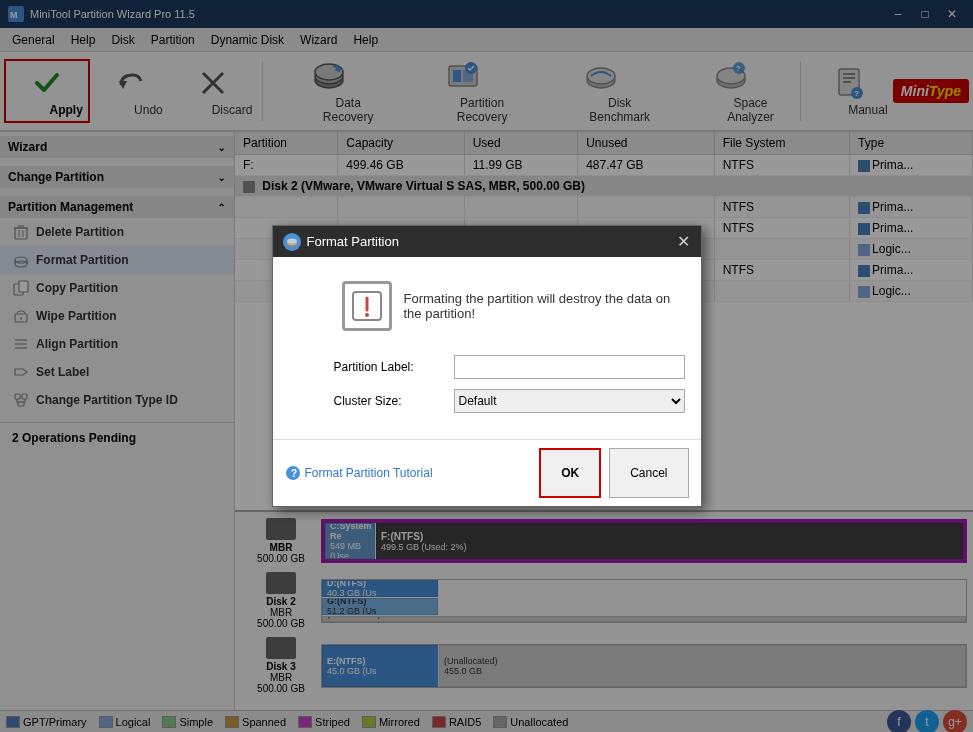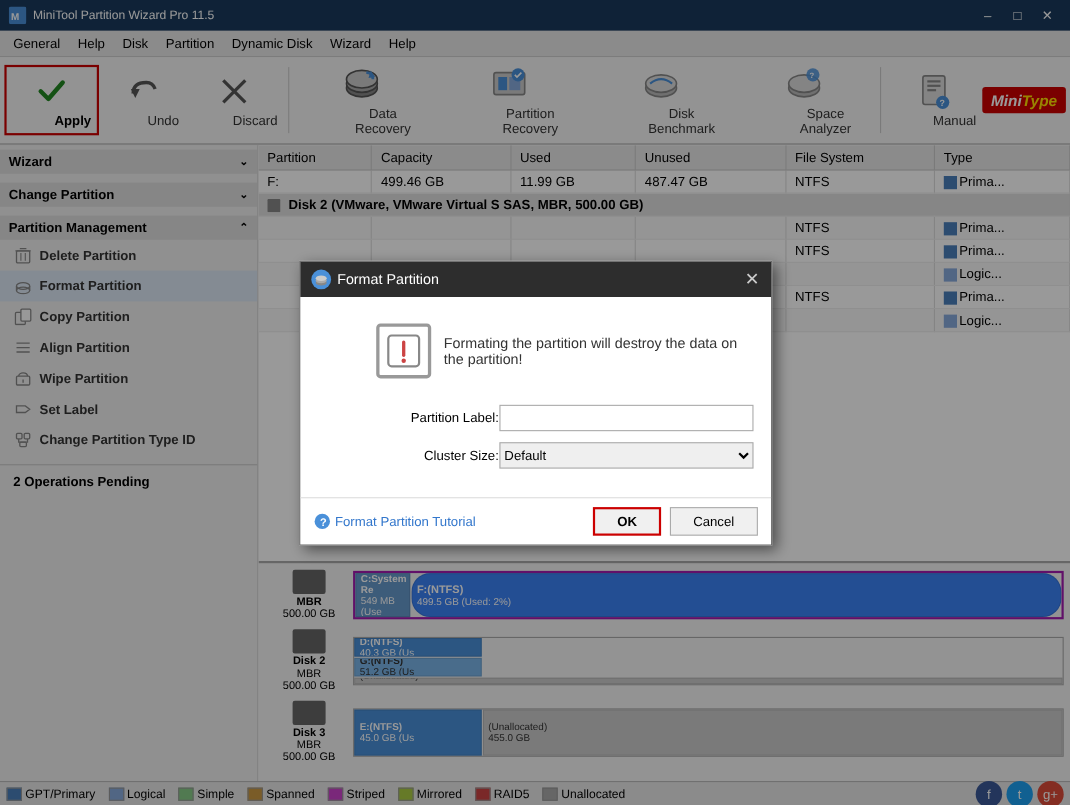--- a/index.html
+++ b/index.html
@@ -49,48 +49,48 @@
     #disk-visual { height: 200px; overflow-y: auto; border-top: 2px solid #aaa; padding: 6px; background: #f5f5f5; }
     .disk-row { display: flex; align-items: center; margin-bottom: 8px; }
     .disk-info { width: 80px; flex-shrink: 0; font-size: 11px; text-align: center; }
     .disk-info-icon { width: 26px; height: 20px; background: #888; border-radius: 2px; margin: 0 auto 2px; }
     .disk-bars { flex: 1; display: flex; height: 44px; }
     .disk-bar { display: flex; flex-direction: column; justify-content: center; padding: 2px 4px; font-size: 10px; overflow: hidden; border: 1px solid rgba(0,0,0,0.1); }
     .bar-sys { background: #6699cc; color: white; }
     .bar-ntfs { background: #4a90d9; color: white; }
     .bar-ntfs2 { background: #7ab4e8; color: #333; }
     .bar-unalloc { background: #cccccc; color: #333; }
-    .bar-gold { background: #3b82f6; color: white; border-radius: 17px; }
+    .bar-gold { background: #404040; color: white; }
 
     
     #status-bar { height: 22px; background: #e8e8e8; border-top: 1px solid #bbb; display: flex; align-items: center; padding: 0 6px; gap: 12px; font-size: 11px; }
     .legend-item { display: flex; align-items: center; gap: 3px; }
     .legend-sq { width: 14px; height: 12px; border: 1px solid #999; }
     .social-icons { margin-left: auto; display: flex; gap: 4px; }
     .social-icon { width: 24px; height: 24px; border-radius: 50%; display: flex; align-items: center; justify-content: center; font-size: 12px; color: white; cursor: pointer; }
     .social-fb { background: #3b5998; }
     .social-tw { background: #1da1f2; }
     .social-gp { background: #dd4b39; }
 
     
     #modal-overlay { position: fixed; top: 0; left: 0; width: 100%; height: 100%; background: rgba(0,0,0,0.4); display: flex; align-items: center; justify-content: center; z-index: 100; }
     #modal { background: white; border: 1px solid #666; box-shadow: 4px 4px 12px rgba(0,0,0,0.5); width: 430px; }
     .modal-title { background: #2d2d2d; color: white; padding: 6px 10px; display: flex; align-items: center; justify-content: space-between; font-size: 13px; }
     .modal-close { cursor: pointer; font-size: 16px; color: #ccc; }
     .modal-body { padding: 16px; margin-left: 45px; }
     .modal-warning { display: flex; align-items: center; gap: 12px; margin-bottom: 16px; padding: 8px; }
     .warn-icon { width: 50px; height: 50px; border: 3px solid #999; border-radius: 4px; display: flex; align-items: center; justify-content: center; font-size: 24px; color: #cc4444; flex-shrink: 0; }
     .form-row { display: flex; align-items: center; margin-bottom: 10px; }
-    .form-label { width: 120px; text-align: right; font-size: 12px; }
+    .form-label { width: 120px; text-align: left; font-size: 12px; }
     .form-input { flex: 1; height: 24px; border: 1px solid #aaa; padding: 2px 4px; font-size: 12px; }
     .form-select { flex: 1; height: 24px; border: 1px solid #aaa; font-size: 12px; appearance: auto; }
     .modal-footer { display: flex; align-items: center; padding: 8px 12px; border-top: 1px solid #ddd; gap: 8px; }
     .modal-link { color: #3377cc; cursor: pointer; font-size: 12px; display: flex; align-items: center; gap: 4px; }
     .modal-actions { margin-left: auto; display: flex; gap: 8px; }
-    .btn { padding: 4px 20px; font-size: 12px; cursor: pointer; border: 1px solid #aaa; background: #f0f0f0; }
+    .btn { padding: 16px 20px; font-size: 12px; cursor: pointer; border: 1px solid #aaa; background: #f0f0f0; }
     .btn-ok { border: 2px solid #cc0000; font-weight: bold; }
 
     
     ::-webkit-scrollbar { width: 8px; height: 8px; }
     ::-webkit-scrollbar-track { background: #f0f0f0; }
     ::-webkit-scrollbar-thumb { background: #bbb; }
   </style>
 </head>
 <body>
 
@@ -260,36 +260,36 @@
           <svg width="16" height="16" viewBox="0 0 16 16">
               <rect x="1" y="4" width="9" height="11" rx="1" fill="none" stroke="#888" stroke-width="1.2"></rect>
               <rect x="6" y="1" width="9" height="11" rx="1" fill="white" stroke="#888" stroke-width="1.2"></rect>
             </svg>
         </span>
         <span>Copy Partition</span>
       </div>
       <div class="sidebar-item">
         <span class="si-icon">
           <svg width="16" height="16" viewBox="0 0 16 16">
+              <rect x="2" y="6" width="12" height="8" rx="1" fill="none" stroke="#888" stroke-width="1.2"></rect>
+              <path d="M4,6 C4,2 12,2 12,6" fill="none" stroke="#888" stroke-width="1.2"></path>
+              <line x1="8" y1="9" x2="8" y2="12" stroke="#888" stroke-width="1.2"></line>
+            </svg>
+        </span>
+        <span>Wipe Partition</span>
+      </div>
+      <div class="sidebar-item">
+        <span class="si-icon">
+          <svg width="16" height="16" viewBox="0 0 16 16">
               <line x1="2" y1="4" x2="14" y2="4" stroke="#888" stroke-width="1.2"></line>
               <line x1="2" y1="8" x2="14" y2="8" stroke="#888" stroke-width="1.2"></line>
               <line x1="2" y1="12" x2="14" y2="12" stroke="#888" stroke-width="1.2"></line>
             </svg>
         </span>
         <span>Align Partition</span>
-      </div>
-      <div class="sidebar-item">
-        <span class="si-icon">
-          <svg width="16" height="16" viewBox="0 0 16 16">
-              <rect x="2" y="6" width="12" height="8" rx="1" fill="none" stroke="#888" stroke-width="1.2"></rect>
-              <path d="M4,6 C4,2 12,2 12,6" fill="none" stroke="#888" stroke-width="1.2"></path>
-              <line x1="8" y1="9" x2="8" y2="12" stroke="#888" stroke-width="1.2"></line>
-            </svg>
-        </span>
-        <span>Wipe Partition</span>
       </div>
       <div class="sidebar-item">
         <span class="si-icon">
           <svg width="16" height="16" viewBox="0 0 16 16">
               <polygon points="2,5 10,5 14,8 10,11 2,11" fill="none" stroke="#888" stroke-width="1.2"></polygon>
               <line x1="5" y1="8" x2="5" y2="8.1" stroke="#888" stroke-width="2"></line>
             </svg>
         </span>
         <span>Set Label</span>
       </div>
@@ -386,21 +386,21 @@
     </div>
 
     <div id="disk-visual">
 
       <div class="disk-row">
         <div class="disk-info">
           <div class="disk-info-icon" style="background:#666;width:30px;height:22px;margin:0 auto 2px;border-radius:2px;"></div>
           <div style="font-size:10px;font-weight:bold;">MBR</div>
           <div style="font-size:10px;">500.00 GB</div>
         </div>
-        <div class="disk-bars" style="gap:1px;border:2px solid #a21caf;">
+        <div class="disk-bars" style="gap:1px;border:4px solid #a21caf;">
           <div class="disk-bar bar-sys" style="width:5%;min-width:50px;">
             <div style="font-size:9px;font-weight:bold;">C:System Re</div>
             <div style="font-size:9px;">549 MB (Use</div>
           </div>
           <div class="disk-bar bar-gold" style="flex:1;">
             <div style="font-size:10px;font-weight:bold;">F:(NTFS)</div>
             <div style="font-size:9px;">499.5 GB (Used: 2%)</div>
           </div>
         </div>
       </div>

